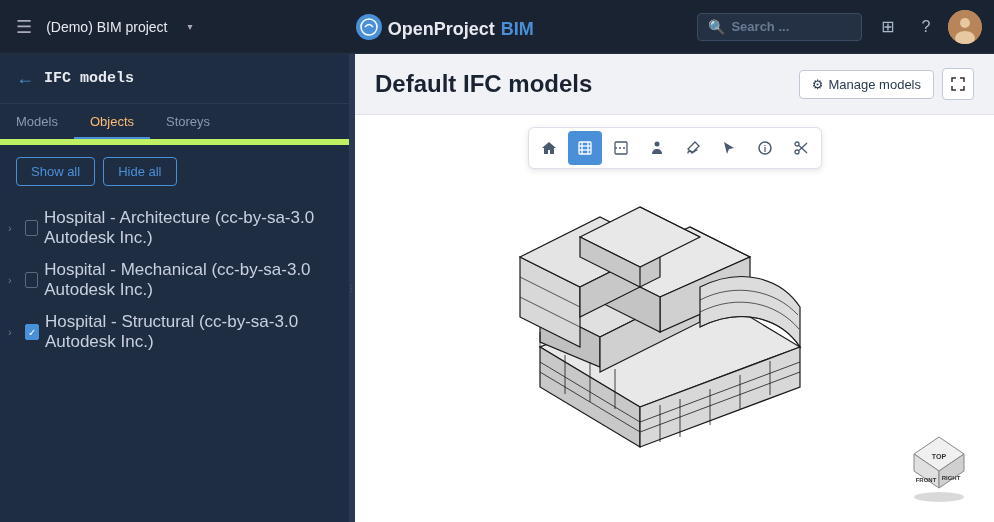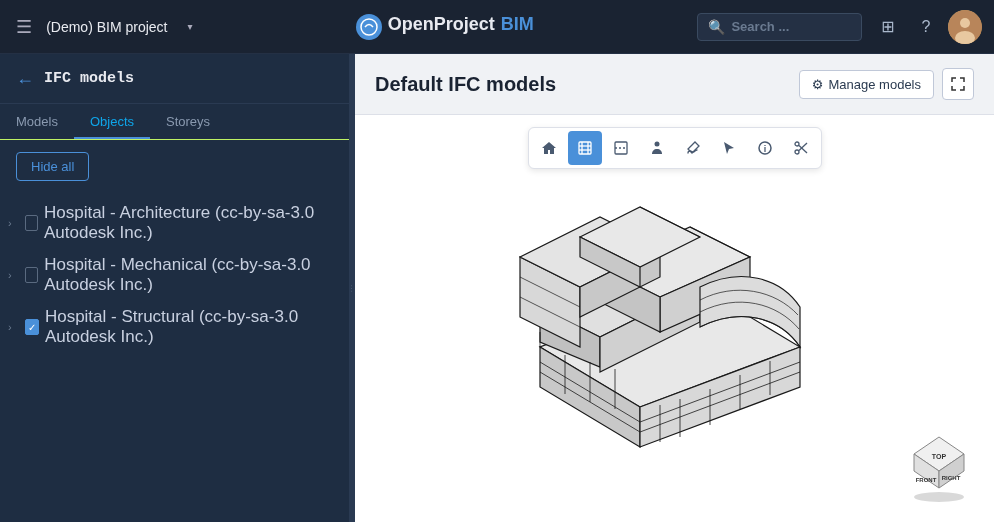--- a/index.html
+++ b/index.html
@@ -25,21 +25,21 @@
       gap: 20px;
       cursor: pointer;
     }
     .project-name .chevron { font-size: 10px; color: #aab; }
     .logo-area {
       flex: 1;
       display: flex;
       justify-content: center;
       align-items: center;
     }
-    .logo-text { color: #e8eaf0; font-size: 18px; font-weight: 600; display: flex; align-items: flex-start; gap: 6px; }
+    .logo-text { color: #e8eaf0; font-size: 18px; font-weight: 600; display: flex; align-items: flex-end; gap: 6px; }
     .logo-icon {
       width: 26px; height: 26px;
       background: #4a90d9;
       border-radius: 50%;
       display: flex; align-items: center; justify-content: center;
       font-size: 12px; color: white; font-weight: bold;
     }
     .logo-bim { color: #4a90d9; }
     .search-bar {
       display: flex;
@@ -109,31 +109,31 @@
       display: flex; align-items: center;
     }
     .sidebar-title {
       color: #e8eaf0;
       font-size: 15px;
       font-weight: 600;
       font-family: Liberation Mono, monospace;
     }
     .sidebar-tabs {
       display: flex;
-      border-bottom: 1px solid #bef264;
+      border-bottom: 6px solid #bef264;
     }
     .sidebar-tab {
       color: #8a9ab0;
       font-size: 13px;
       padding: 10px 16px;
       cursor: pointer;
       position: relative;
     }
     .sidebar-tab.active {
-      color: #0ea5e9;
+      color: #fdba74;
       font-weight: 500;
     }
     .sidebar-tab.active::after {
       content: '';
       position: absolute;
       bottom: 0; left: 0; right: 0;
       height: 2px;
       background: #4a90d9;
     }
     .sidebar-actions {
@@ -204,21 +204,21 @@
     .content-header {
       display: flex;
       align-items: center;
       justify-content: space-between;
       padding: 14px 20px;
       background: #f0f2f5;
       border-bottom: 1px solid #dde0e8;
     }
     .content-title {
       color: #1a2332;
-      font-size: 20px;
+      font-size: 24px;
       font-weight: 600;
     }
     .header-actions { display: flex; align-items: center; gap: 8px; }
     .manage-btn {
       display: flex; align-items: center; gap: 5px;
       padding: 6px 12px;
       background: white;
       border: 1px solid #c0c8d8;
       border-radius: 4px;
       font-size: 13px;
@@ -331,20 +331,21 @@
     <div class="sidebar-header">
       <span class="back-btn">←</span>
       <span class="sidebar-title">IFC models</span>
     </div>
     <div class="sidebar-tabs">
       <div class="sidebar-tab">Models</div>
       <div class="sidebar-tab active">Objects</div>
       <div class="sidebar-tab">Storeys</div>
     </div>
     <div class="sidebar-actions">
+      <button class="action-btn">Show all</button>
       <button class="action-btn">Hide all</button>
     </div>
     <div class="model-list">
 
       <div class="model-item">
         <span class="chevron-right">›</span>
         <div class="checkbox-wrapper"></div>
         <span class="model-label">Hospital - Architecture (cc-by-sa-3.0 Autodesk Inc.)</span>
       </div>
 

